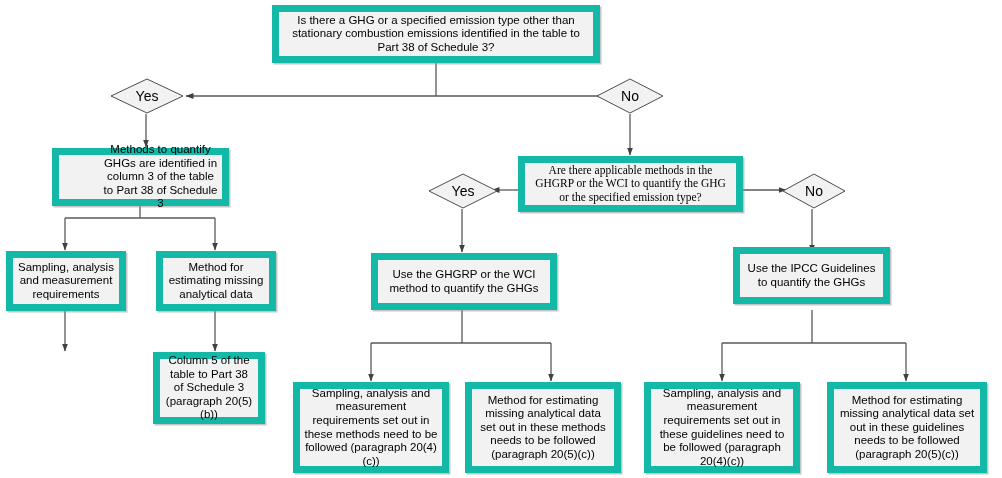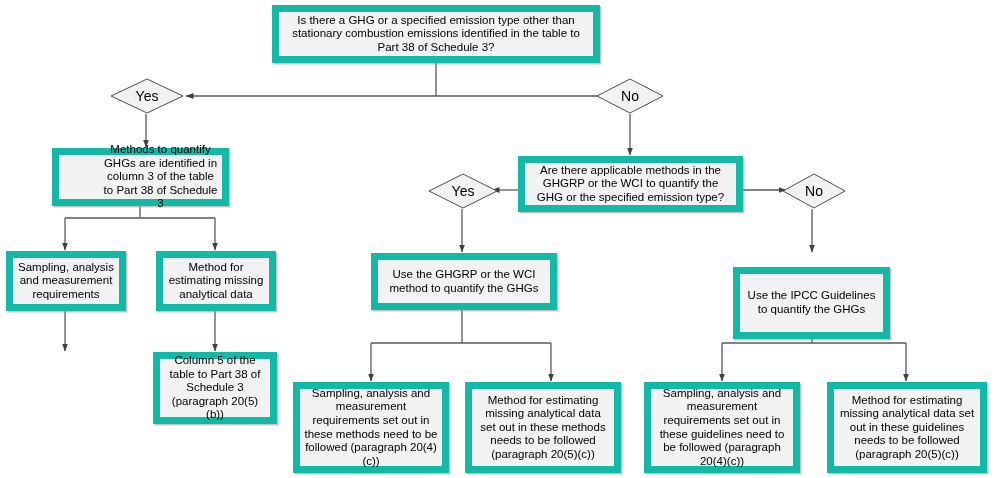--- a/index.html
+++ b/index.html
@@ -129,25 +129,25 @@
 
   <div class="node" style="left:156px; top:251px; width:120px; height:60px;">
     <span>Method for estimating missing analytical data</span>
   </div>
 
   <div class="node" style="left:6px; top:251px; width:120px; height:60px;">
     <span>Sampling, analysis and measurement requirements</span>
   </div>
 
 
-  <div class="node" style="left:153px; top:352px; width:124px; height:72px;">
+  <div class="node" style="left:153px; top:352px; width:112px; height:72px;">
     <span>Column 5 of the table to Part 38 of Schedule 3 (paragraph 20(5)(b))</span>
   </div>
 
-  <div class="node" style="left:518px; top:156px; width:225px; height:56px;">
+  <div class="node" style="left:518px; top:156px; width:225px; height:56px;font-family:Liberation Serif, serif;">
     <span>Are there applicable methods in the GHGRP or the WCI to quantify the GHG or the specified emission type?</span>
   </div>
 
   <div class="diamond" style="left:428px; top:173px; width:70px; height:36px;">
     <svg width="70" height="36" viewBox="0 0 70 36">
       <polygon points="35,1 69,18 35,35 1,18" fill="#f2f2f2" stroke="#4d4d4d" stroke-width="1"></polygon>
     </svg>
     <div class="dlabel">Yes</div>
   </div>
 
@@ -155,21 +155,21 @@
     <svg width="64" height="36" viewBox="0 0 64 36">
       <polygon points="32,1 63,18 32,35 1,18" fill="#f2f2f2" stroke="#4d4d4d" stroke-width="1"></polygon>
     </svg>
     <div class="dlabel">No</div>
   </div>
 
   <div class="node" style="left:371px; top:253px; width:186px; height:57px;">
     <span>Use the GHGRP or the WCI method to quantify the GHGs</span>
   </div>
 
-  <div class="node" style="left:733px; top:267px; width:157px; height:72px;">
+  <div class="node" style="left:733px; top:247px; width:157px; height:57px;">
     <span>Use the IPCC Guidelines to quantify the GHGs</span>
   </div>
 
   <div class="node" style="left:293px; top:382px; width:156px; height:91px;">
     <span>Sampling, analysis and measurement requirements set out in these methods need to be followed (paragraph 20(4)(c))</span>
   </div>
 
   <div class="node" style="left:465px; top:382px; width:156px; height:91px;">
     <span>Method for estimating missing analytical data set out in these methods needs to be followed (paragraph 20(5)(c))</span>
   </div>

